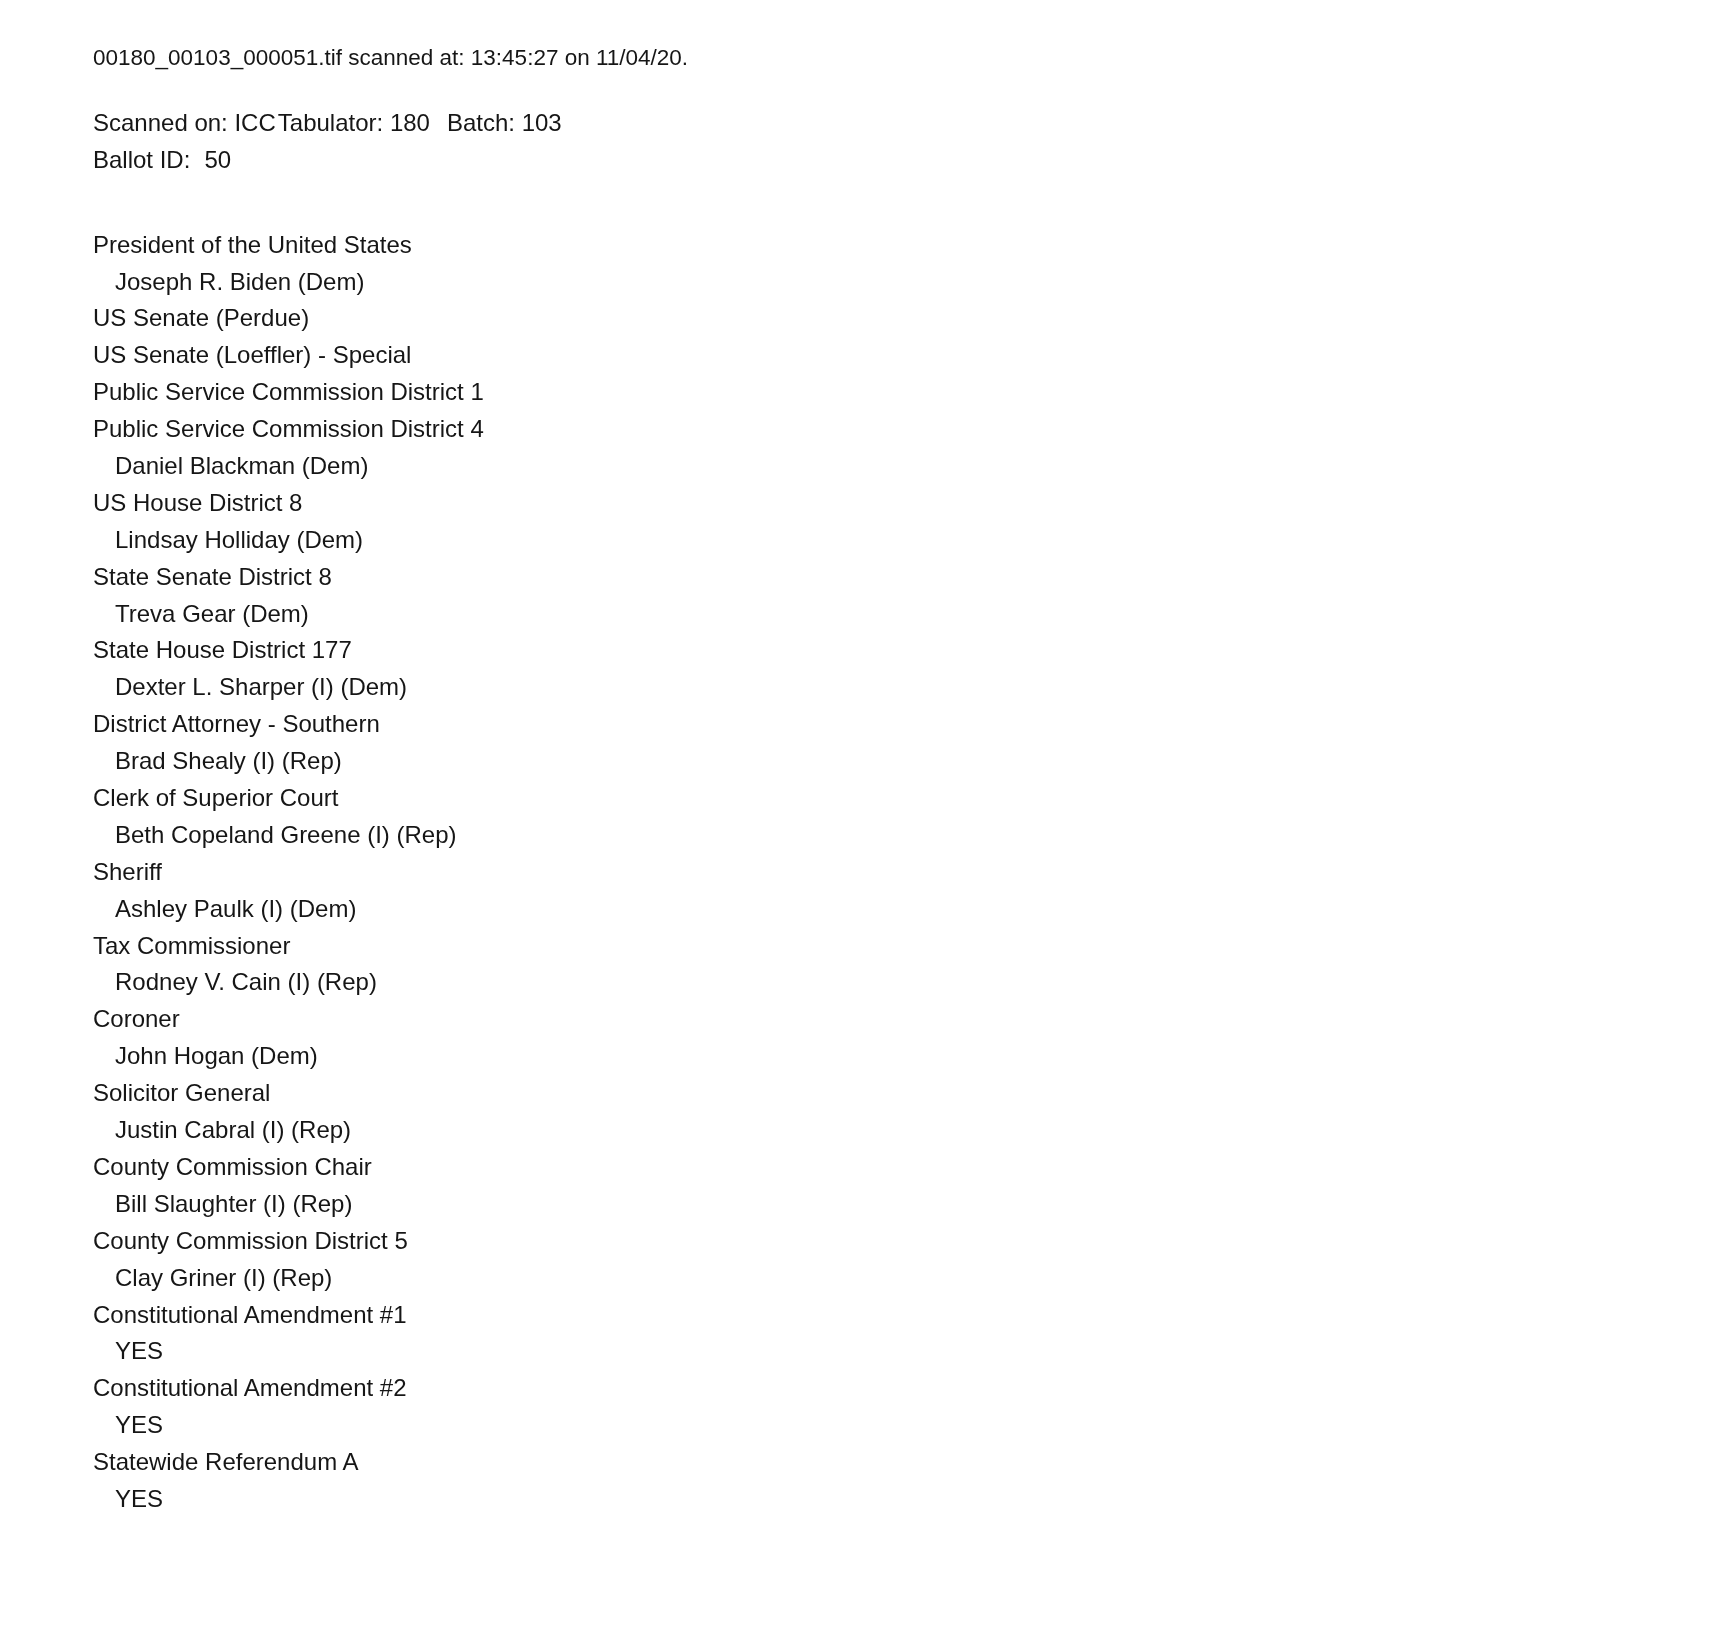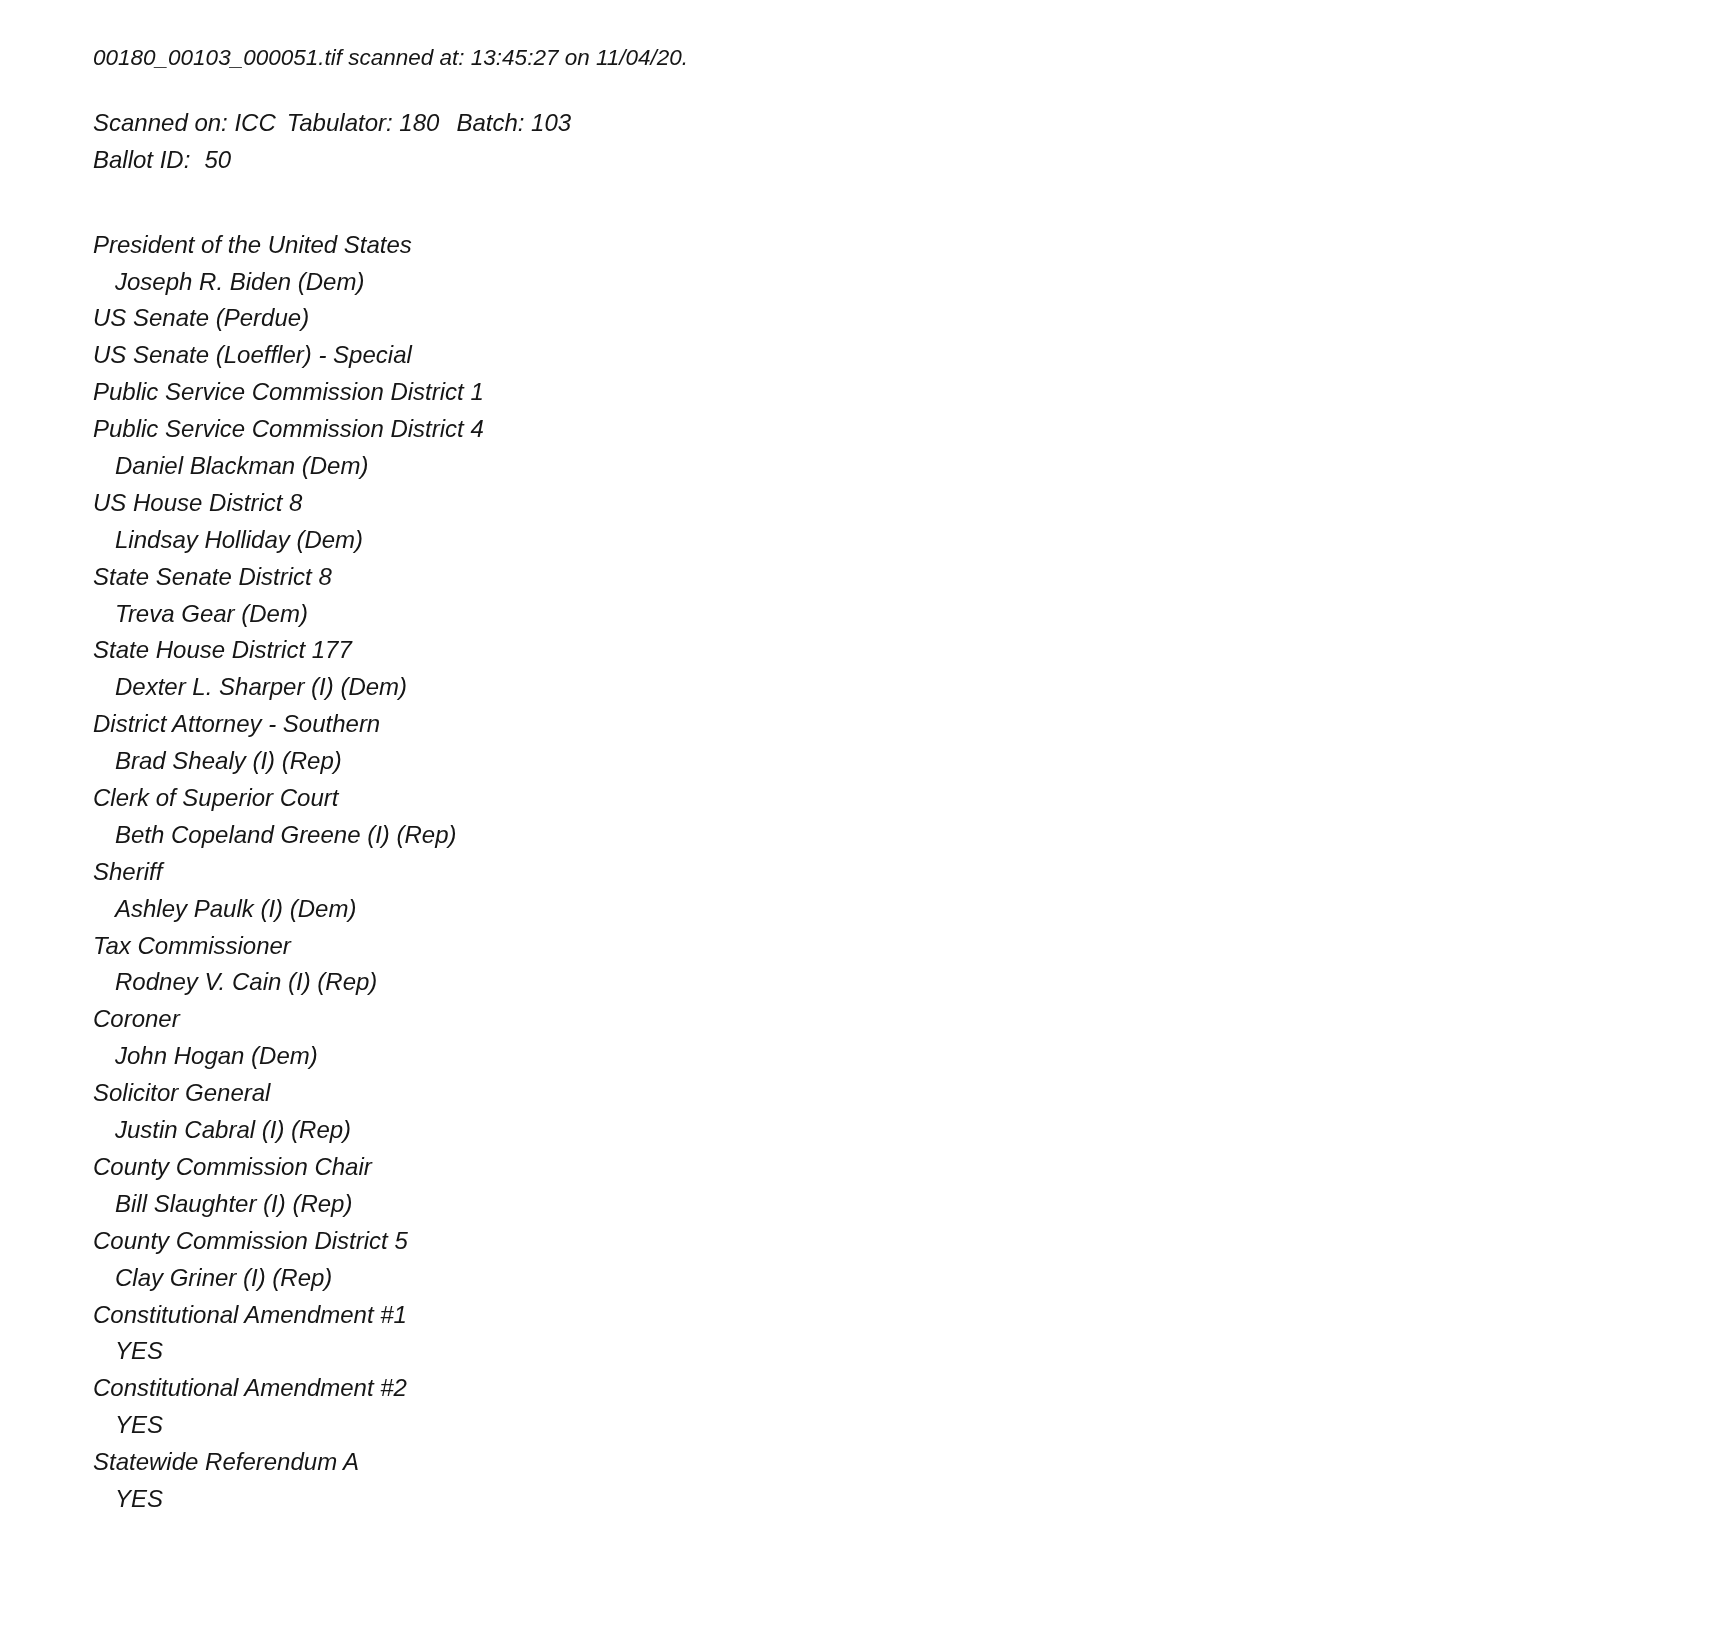--- a/index.html
+++ b/index.html
@@ -13,31 +13,30 @@
     overflow: hidden;
     font-family: "Liberation Sans", sans-serif;
     color: #161616;
     -webkit-font-smoothing: antialiased;
   }
   .doc {
     padding: 40px 44px 0 93px;
     font-size: 24px;
     line-height: 36.9px;
     white-space: nowrap;
-    font-style: italic;
   }
   .line {
     height: 36.9px;
   }
   .file-line {
     font-size: 22.5px;
   }
   .spacer-sm { height: 28px; }
   .spacer-lg { height: 48px; }
-  .meta-gap-1 { margin-left: 11px; text-align: center; }
+  .meta-gap-1 { margin-left: 2px; text-align: center; }
   .meta-gap-2 { margin-left: 17px; margin-top: 6px; }
   .ballot-gap { margin-left: 14px; text-align: right; }
   .choice {
     padding-left: 22px;
   }
 </style>
 </head>
 <body>
 
 <div class="doc">

